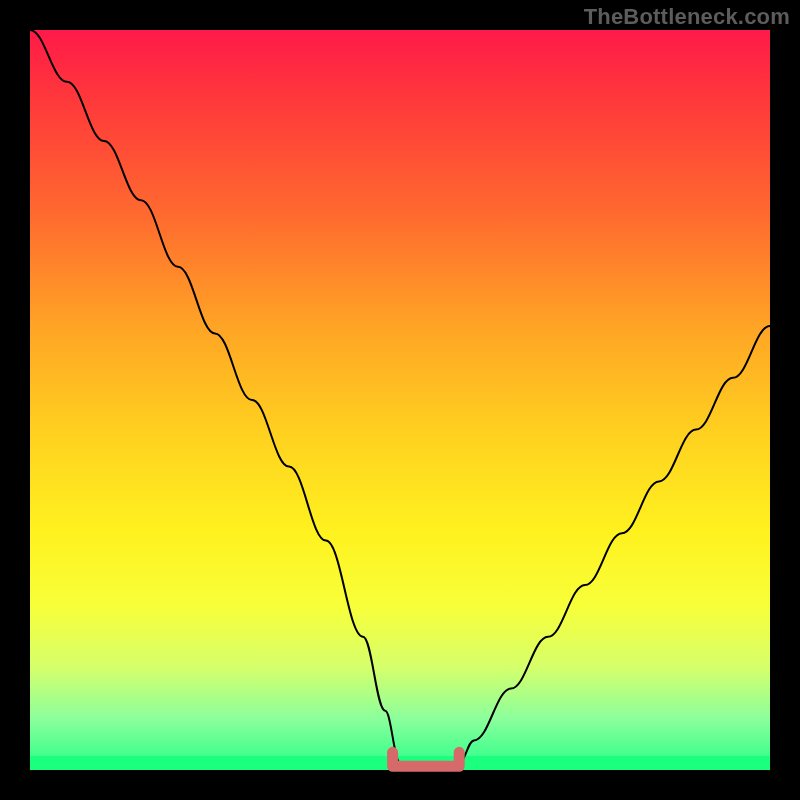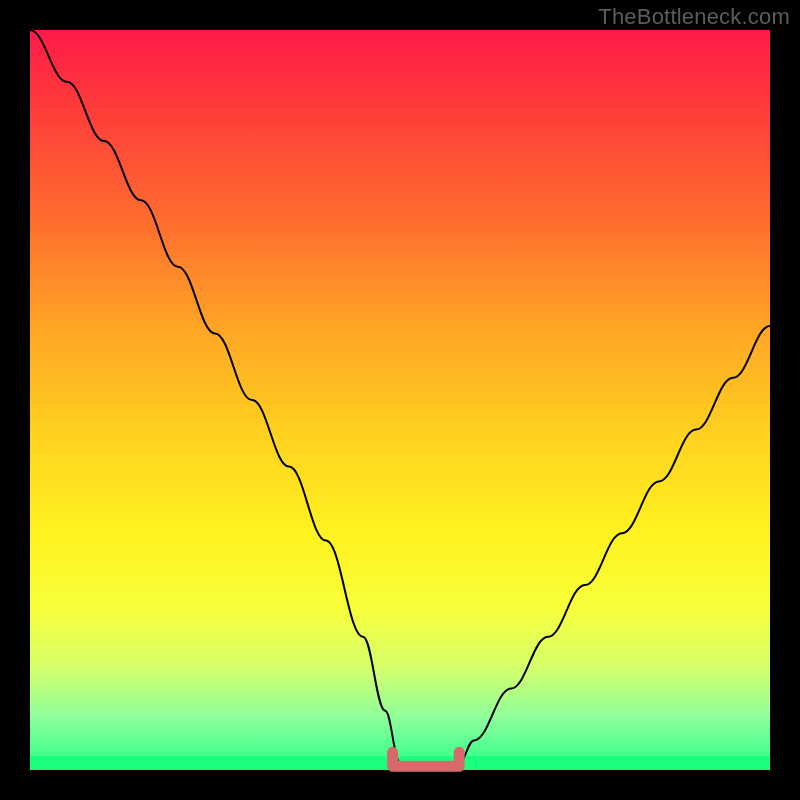--- a/index.html
+++ b/index.html
@@ -16,21 +16,21 @@
     width: 800px;
     height: 800px;
     background: #000;
   }
   .watermark {
     position: absolute;
     top: 4px;
     right: 10px;
     color: #5c5c5c;
     font-size: 22px;
-    font-weight: 400;
+    font-weight: 700;
     letter-spacing: 0.2px;
     z-index: 50;
   }
   .plot {
     position: absolute;
     left: 30px;
     top: 30px;
     width: 740px;
     height: 740px;
     background: linear-gradient(to bottom,

